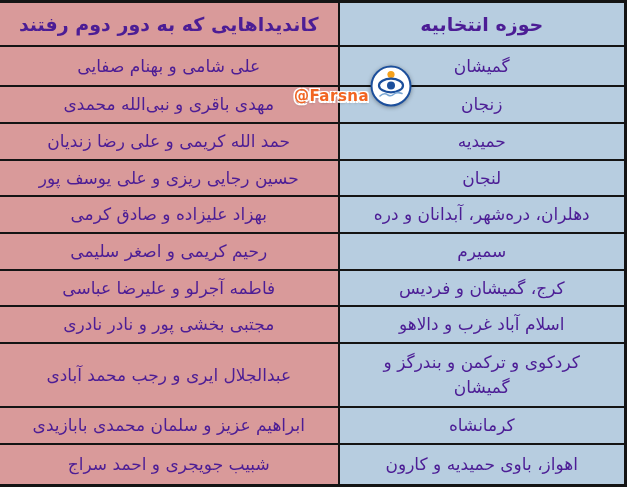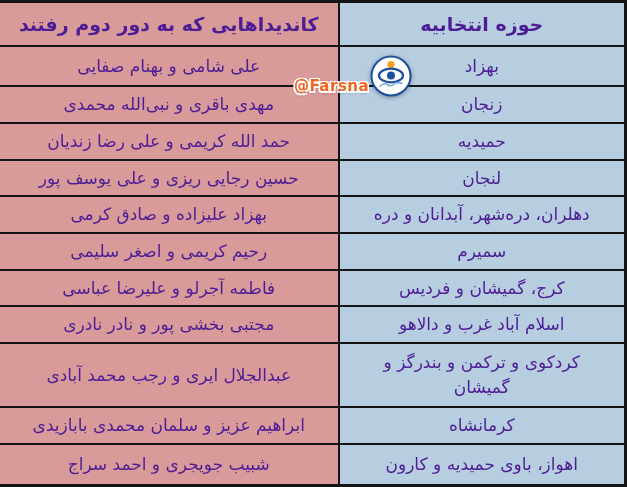--- a/index.html
+++ b/index.html
@@ -54,21 +54,21 @@
 
   
   tbody tr:nth-child(9) td.district-cell span {
     display: inline-block;
     max-width: 215px;
   }
 
   
   .watermark {
     position: absolute;
-    top: 55px;
+    top: 65px;
     left: 294px;
     display: flex;
     align-items: flex-start;
     pointer-events: none;
   }
   .wm-logo { width: 42px; height: 42px; display: block;
              filter: drop-shadow(0 1px 2px rgba(0,0,0,.35)); }
   .wm-handle {
     margin: 22px 0 0 0;
     margin-right: 1px;        
@@ -95,21 +95,21 @@
       <col class="col-candidates">
     </colgroup>
     <thead>
       <tr>
         <th class="district-head">حوزه انتخابیه</th>
         <th class="candidates-head">کاندیداهایی که به دور دوم رفتند</th>
       </tr>
     </thead>
     <tbody>
         <tr>
-          <td class="district-cell"><span>بهزاد</span></td>
+          <td class="district-cell"><span>گمیشان</span></td>
           <td class="candidates-cell"><span>علی شامی و بهنام صفایی</span></td>
         </tr>
         <tr>
           <td class="district-cell"><span>زنجان</span></td>
           <td class="candidates-cell"><span>مهدی باقری و نبی‌الله محمدی</span></td>
         </tr>
         <tr>
           <td class="district-cell"><span>حمیدیه</span></td>
           <td class="candidates-cell"><span>حمد الله کریمی و علی رضا زندیان</span></td>
         </tr>

